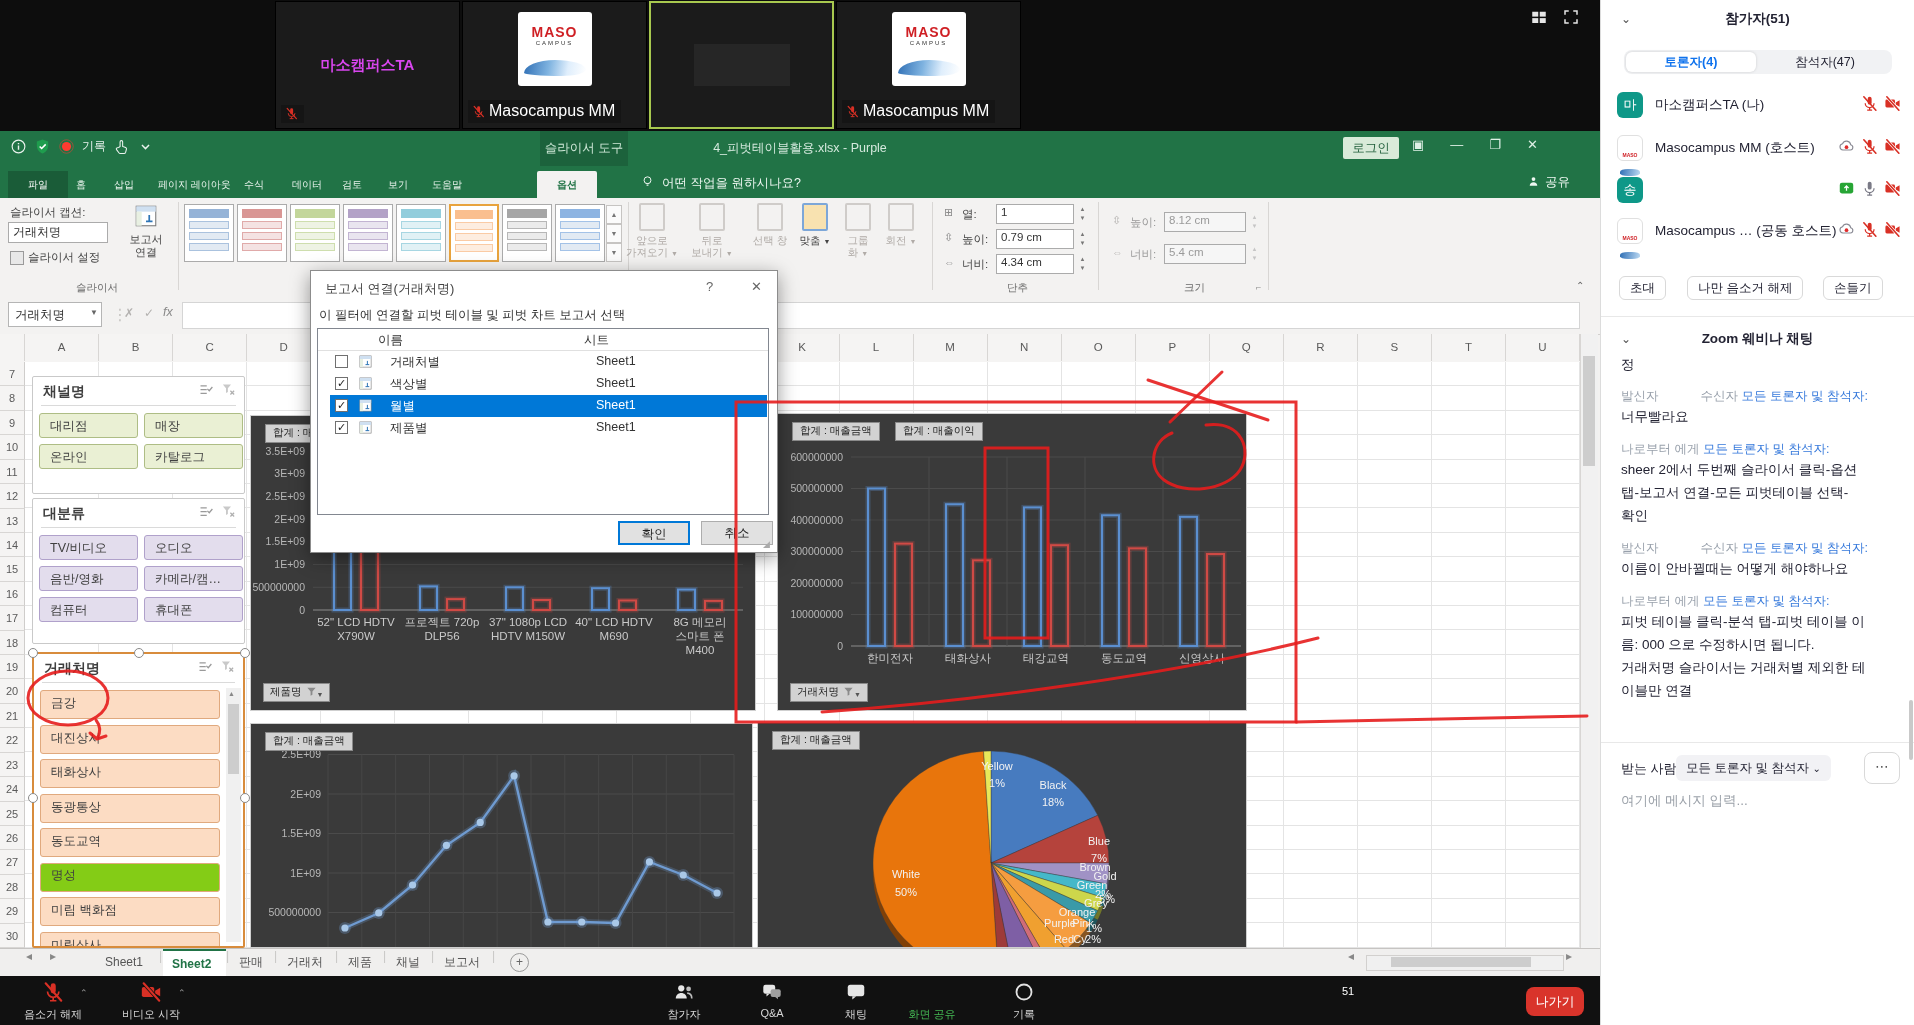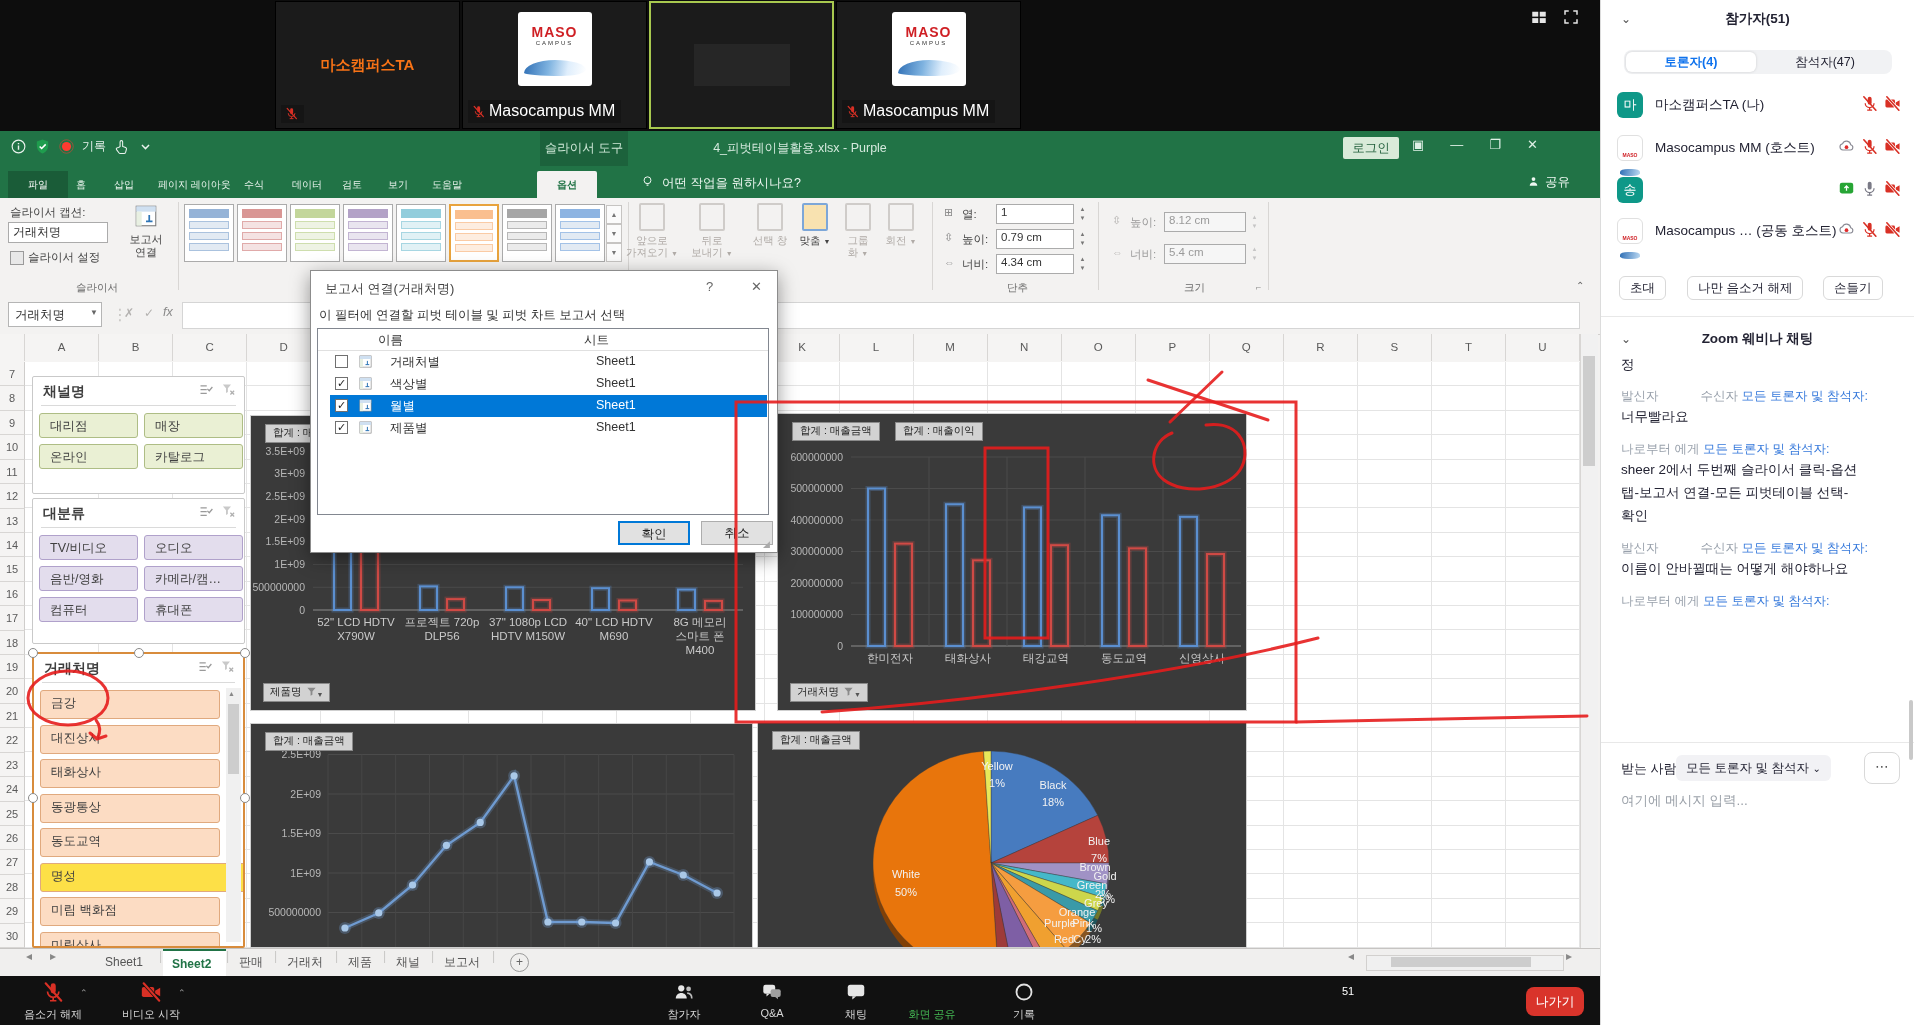--- a/index.html
+++ b/index.html
@@ -4,21 +4,21 @@
 <style>
   html,body{margin:0;padding:0;background:#000;}
   #root{position:relative;width:1914px;height:1025px;overflow:hidden;
         font-family:"Liberation Sans","DejaVu Sans",sans-serif;background:#fff;
         -webkit-font-smoothing:antialiased;}
   .abs{position:absolute;}
   
   #video-strip{left:0;top:0;width:1600px;height:131px;background:#0d0d0d;z-index:4;}
   .vtile{position:absolute;top:1px;height:128px;width:185px;background:#1b1b1b;border:1px solid #000;box-sizing:border-box;}
   .vtile.active{border:2px solid #a8c94f;}
-  .vtile-name-center{position:absolute;left:0;right:0;top:54px;text-align:center;color:#f97316;font-size:15px;font-weight:bold;}
+  .vtile-name-center{position:absolute;left:0;right:0;top:54px;text-align:center;color:#d946ef;font-size:15px;font-weight:bold;}
   .vtile-chip{position:absolute;left:5px;bottom:5px;background:rgba(20,20,20,.85);color:#fff;font-size:16px;padding:2px 6px 3px 4px;display:flex;align-items:center;gap:4px;}
   .logo-card{position:absolute;left:50%;top:10px;transform:translateX(-50%);width:74px;height:74px;background:#fff;border-radius:3px;text-align:center;overflow:hidden;}
   .logo-maso{display:block;margin-top:12px;color:#cf1f24;font-weight:bold;font-size:14px;letter-spacing:1px;}
   .logo-campus{display:block;font-size:6px;color:#333;letter-spacing:2px;}
   .logo-swoosh{position:absolute;left:6px;right:6px;bottom:10px;height:16px;
      background:linear-gradient(100deg,#2f6fb5 0%,#7fb3e0 40%,#dfeefc 70%,#fff 100%);
      border-radius:50% 50% 40% 60%/80% 60% 40% 20%;}
   .screen-box{position:absolute;left:50%;top:50%;transform:translate(-50%,-50%);width:96px;height:42px;background:#262626;}
   
   #excel{left:0;top:131px;width:1600px;height:845px;background:#f3f2f1;z-index:5;}
@@ -515,21 +515,21 @@
                 </svg>
               </span>
             </div>
           </div>
           <div class="slicer-hr"></div>
           <div class="slicer-item abs" style="left: 6px; top: 36px; width: 180px; height: 29px; background: rgb(252, 220, 195); border-color: rgb(224, 169, 126);">금강</div>
           <div class="slicer-item abs" style="left: 6px; top: 70.5px; width: 180px; height: 29px; background: rgb(252, 220, 195); border-color: rgb(224, 169, 126);">대진상사</div>
           <div class="slicer-item abs" style="left: 6px; top: 105px; width: 180px; height: 29px; background: rgb(252, 220, 195); border-color: rgb(224, 169, 126);">태화상사</div>
           <div class="slicer-item abs" style="left: 6px; top: 139.5px; width: 180px; height: 29px; background: rgb(252, 220, 195); border-color: rgb(224, 169, 126);">동광통상</div>
           <div class="slicer-item abs" style="left: 6px; top: 174px; width: 180px; height: 29px; background: rgb(252, 220, 195); border-color: rgb(224, 169, 126);">동도교역</div>
-          <div class="slicer-item abs" style="left: 6px; top: 208.5px; width: 207px; height: 29px; background: #fde047; border-color: rgb(224, 169, 126);">명성</div>
+          <div class="slicer-item abs" style="left: 6px; top: 208.5px; width: 180px; height: 29px; background: #84cc16; border-color: rgb(224, 169, 126); font-family: Liberation Mono, monospace;">명성</div>
           <div class="slicer-item abs" style="left: 6px; top: 243px; width: 180px; height: 29px; background: rgb(252, 220, 195); border-color: rgb(224, 169, 126);">미림 백화점</div>
           <div class="slicer-item abs" style="left: 6px; top: 277.5px; width: 180px; height: 29px; background: rgb(252, 220, 195); border-color: rgb(224, 169, 126);">미림상사</div>
           <div style="position: absolute; right: 2px; top: 34px; bottom: 4px; width: 15px; background: rgb(240, 240, 240);">
             <div style="position: absolute; left: 2px; top: 2px; font-size: 7px; color: rgb(136, 136, 136);">▲</div>
             <div style="position: absolute; left: 2px; top: 16px; width: 11px; height: 70px; background: rgb(205, 205, 205);"></div>
           </div>
         </div>
         <div class="handle abs" style="left: 28px; top: 517px;"></div>
         <div class="handle abs" style="left: 134px; top: 517px;"></div>
         <div class="handle abs" style="left: 240px; top: 517px;"></div>
@@ -944,20 +944,21 @@
         <div class="meta"><span>발신자</span><span style="display: inline-block; width: 42px;"></span><span>수신자</span><span class="lnk"> 모든 토론자 및 참석자:</span></div>
         <div class="msg-body">너무빨라요</div>
         <div class="gap"></div>
         <div class="meta"><span>나로부터</span><span> </span><span>에게</span><span class="lnk"> 모든 토론자 및 참석자:</span></div>
         <div class="msg-body">sheer 2에서 두번째 슬라이서 클릭-옵션<br>탭-보고서 연결-모든 피벗테이블 선택-<br>확인</div>
         <div class="gap"></div>
         <div class="meta"><span>발신자</span><span style="display: inline-block; width: 42px;"></span><span>수신자</span><span class="lnk"> 모든 토론자 및 참석자:</span></div>
         <div class="msg-body">이름이 안바뀔때는 어떻게 해야하나요</div>
         <div class="gap"></div>
         <div class="meta"><span>나로부터</span><span> </span><span>에게</span><span class="lnk"> 모든 토론자 및 참석자:</span></div>
+        <div class="msg-body">피벗 테이블 클릭-분석 탭-피벗 테이블 이<br>름: 000 으로 수정하시면 됩니다.<br>거래처명 슬라이서는 거래처별 제외한 테<br>이블만 연결</div>
         <div class="gap"></div>
       </div>
     <div class="abs" style="left:0;top:742px;width:100%;height:1px;background:#e8e8e8;"></div>
     <div class="abs" style="left:20px;top:760px;font-size:13px;color:#232333;">받는 사람:</div>
     <div id="to-pill"><span>모든 토론자 및 참석자</span> <span style="font-size:10px;">⌄</span></div>
     <div id="dots-btn">⋯</div>
     <div class="abs" style="left:20px;top:792px;font-size:13.5px;color:#9aa0a8;">여기에 메시지 입력...</div>
     <div class="abs" style="left:308px;top:700px;width:4px;height:60px;background:#c9c9c9;border-radius:2px;"></div>
   </div>
 

